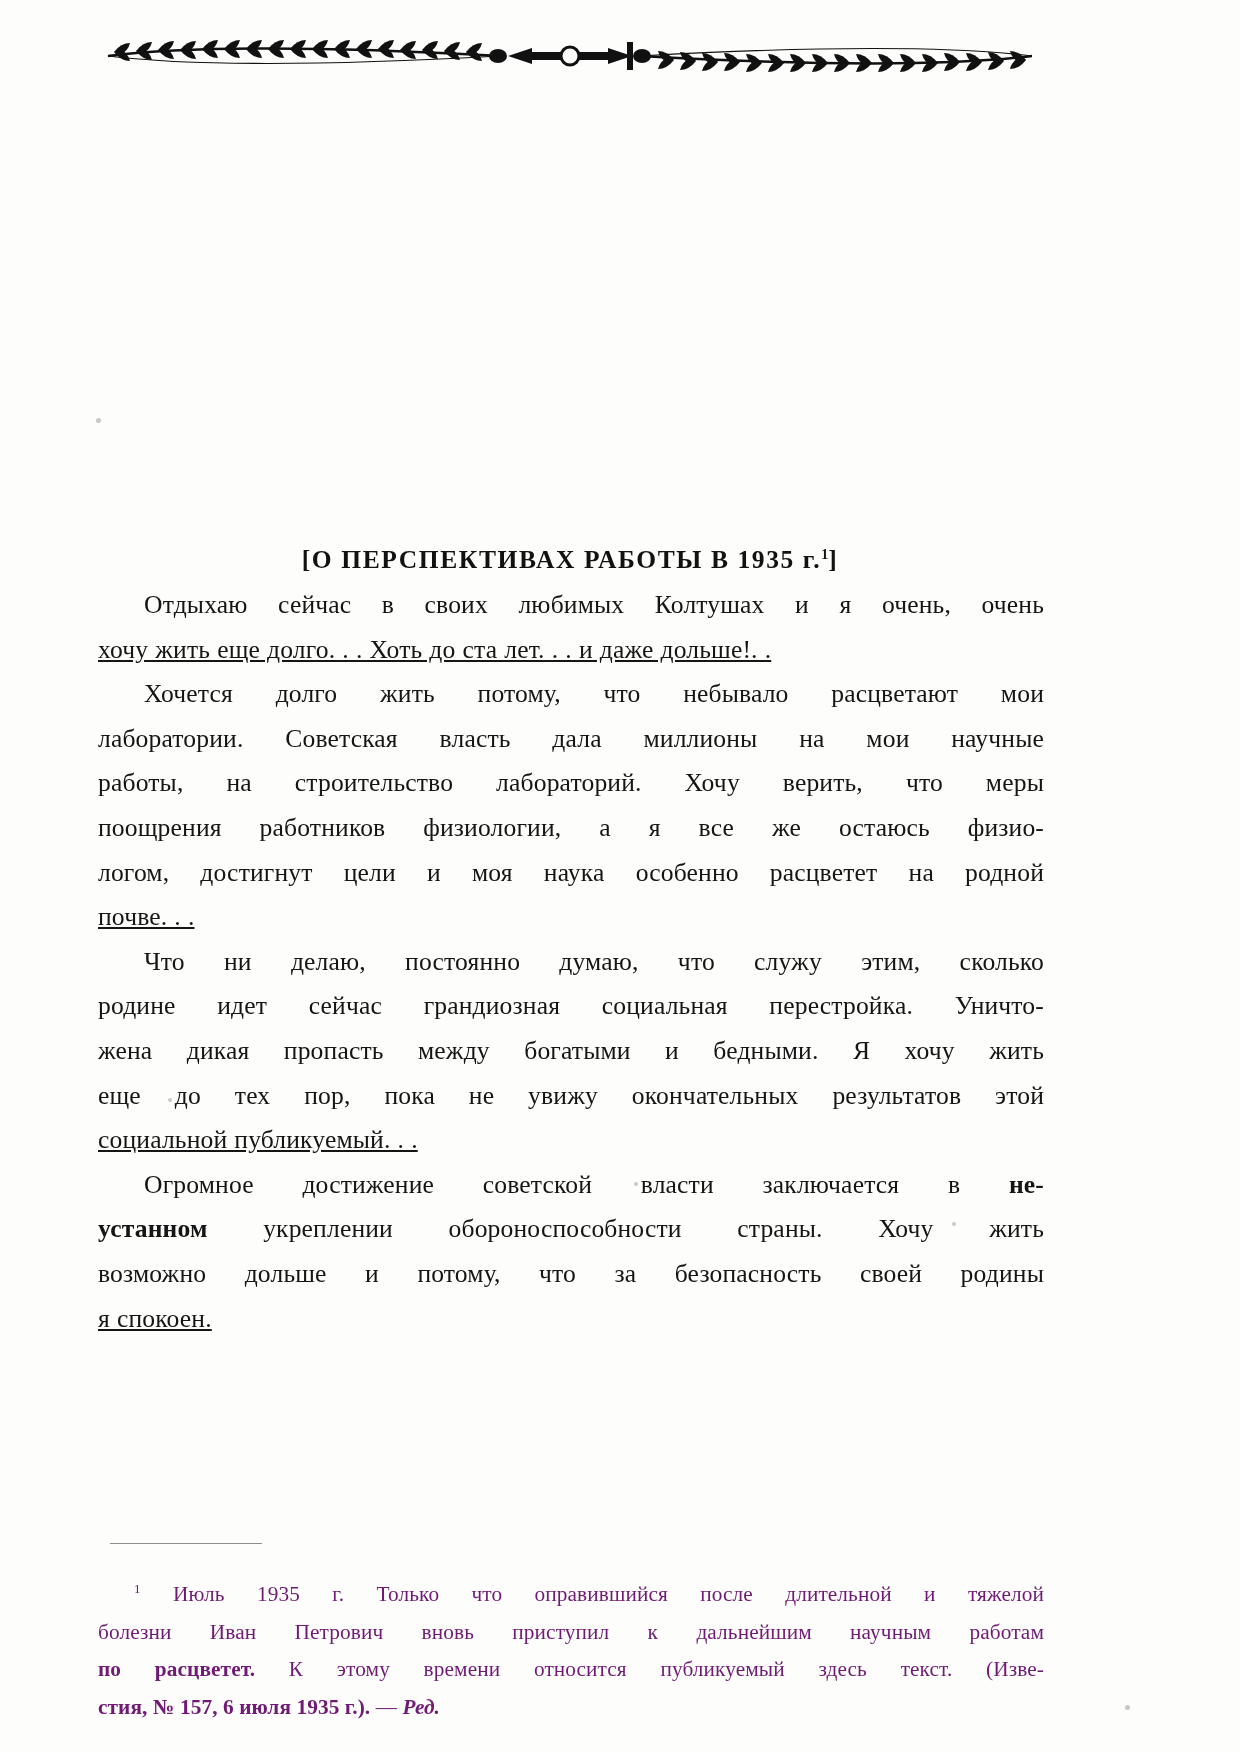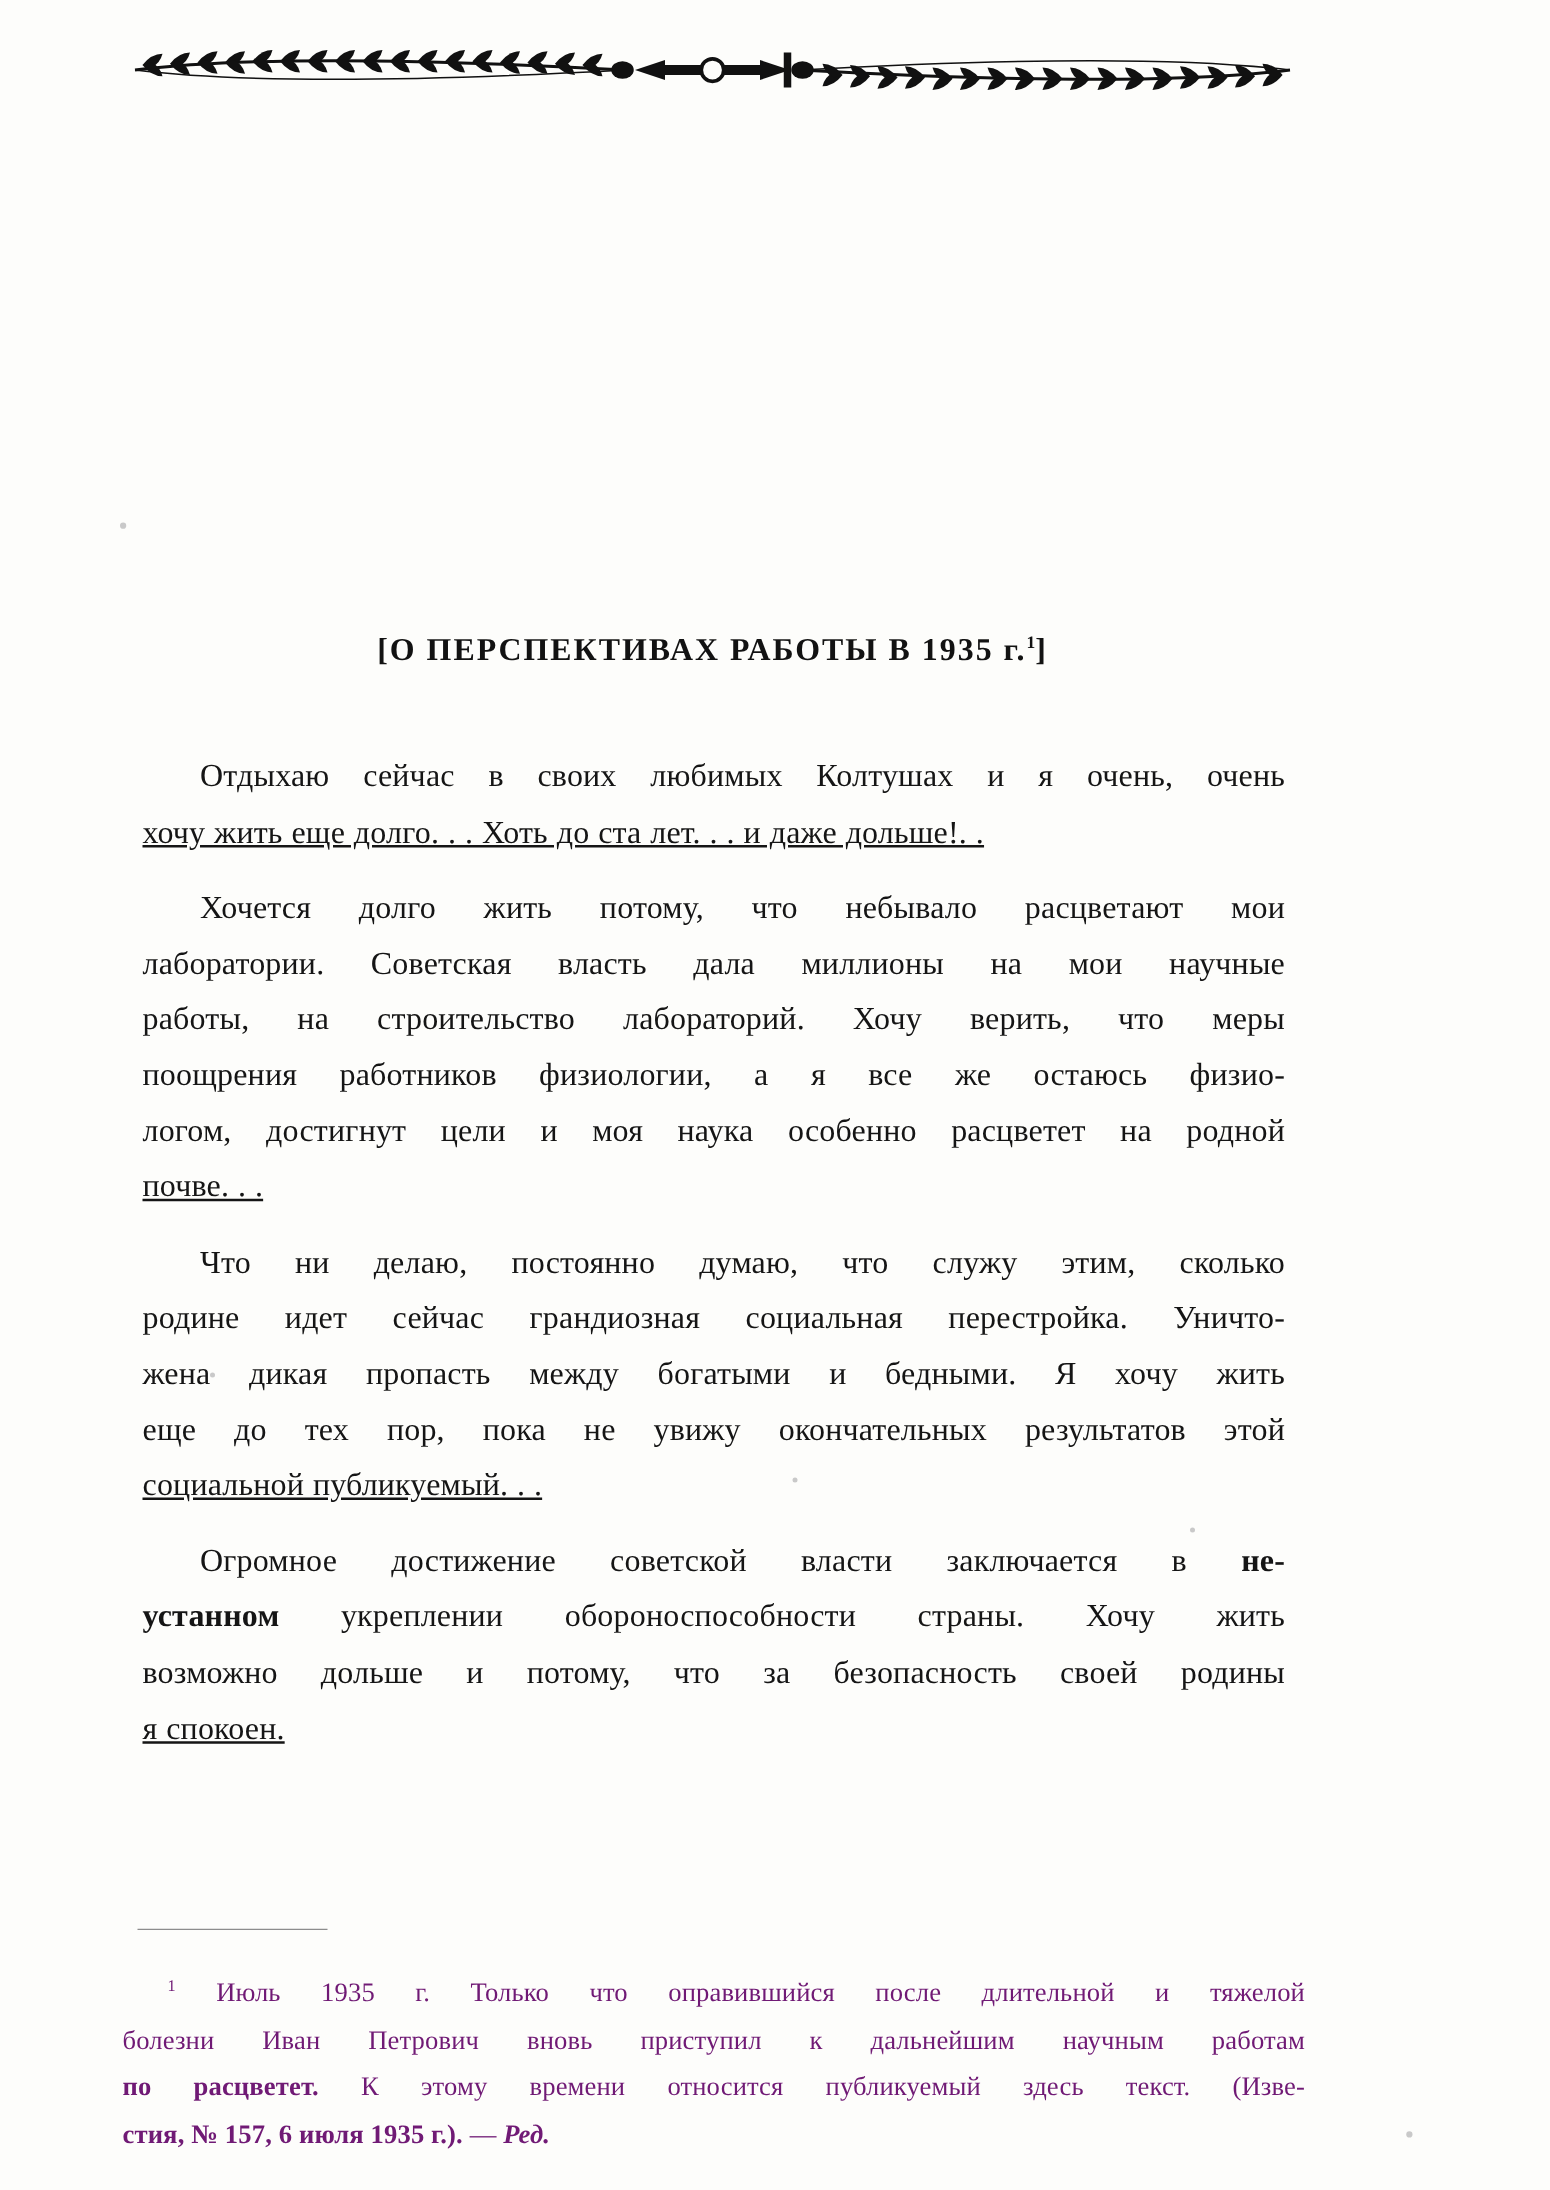--- a/index.html
+++ b/index.html
@@ -42,41 +42,42 @@
     text-align: center;
   }
   .title {
     font-family: "Liberation Serif", "DejaVu Serif", serif;
     font-weight: 700;
     font-size: 25.5px;
     letter-spacing: 1.6px;
     color: #121212;
     white-space: nowrap;
     display: inline-block;
+    margin-top: 40px;
   }
   .title .fn {
     font-size: 14px;
     vertical-align: super;
     letter-spacing: 0;
     font-weight: 700;
   }
 
   
   .body-block {
     position: absolute;
     left: 98px;
     top: 583px;
     width: 946px;
   }
   .para {
     font-size: 25.6px;
     line-height: 44.6px;
     text-align: justify;
     text-align-last: left;
-    margin: 16px;
+    margin: 0;
     color: #151515;
     letter-spacing: 0.15px;
     word-spacing: 0.5px;
   }
   .para + .para { margin-top: 0px; }
   .para .ind { display: inline-block; width: 46px; }
   .para b { font-weight: 700; }
   
   .ln {
     display: block;

